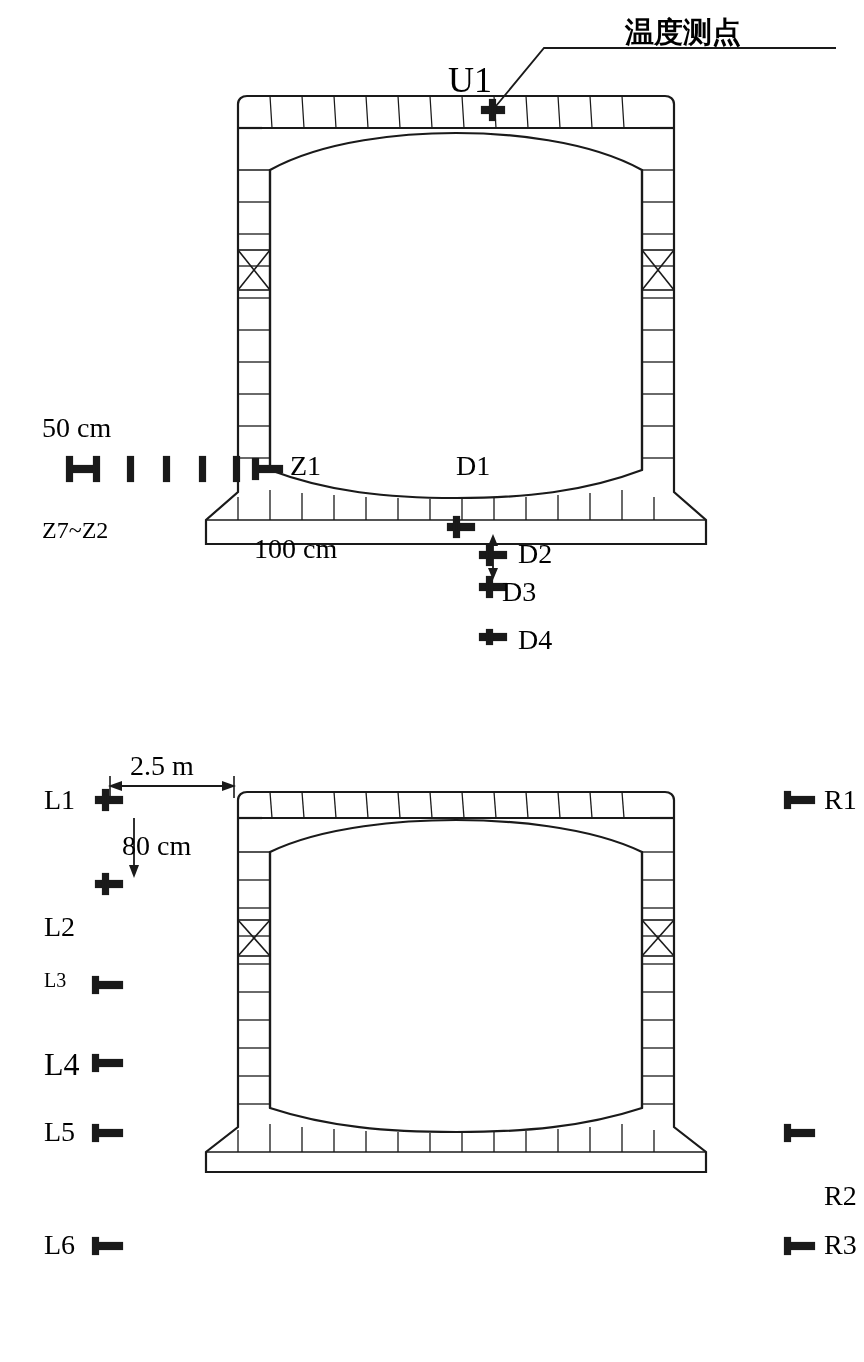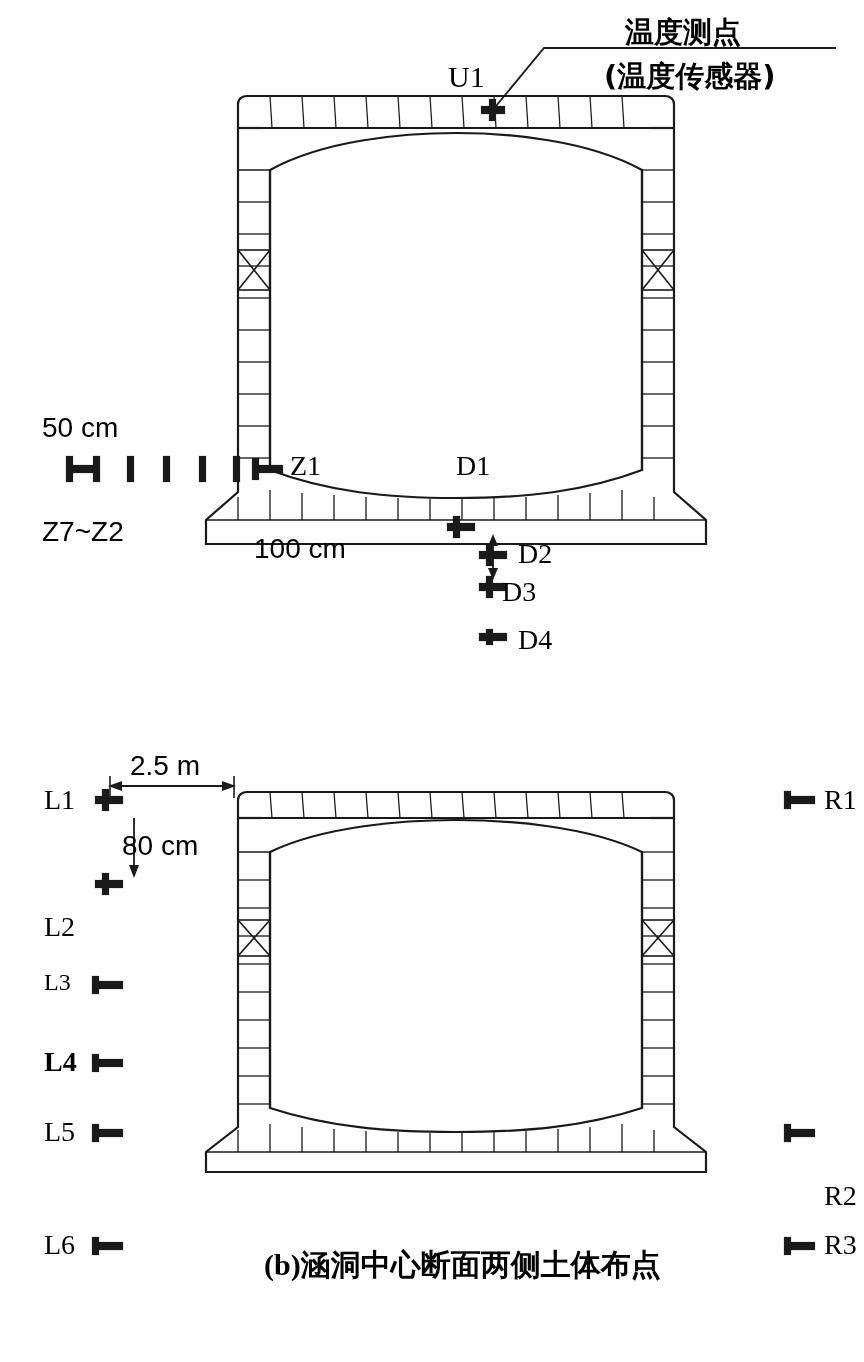--- a/index.html
+++ b/index.html
@@ -5,21 +5,21 @@
   html,body{margin:0;padding:0;}
   body{
     width:864px;height:1362px;position:relative;background:#ffffff;
     font-family:"Liberation Serif", serif;color:#000;
   }
   .stage{position:absolute;left:0;top:0;width:864px;height:1362px;overflow:hidden;margin-left:24px;}
   svg{position:absolute;left:0;top:0;}
   .lbl{position:absolute;white-space:nowrap;line-height:1;}
   .cn{font-family:"DejaVu Sans", sans-serif;font-weight:bold;}
   .cap{font-family:"Liberation Serif", serif;font-weight:bold;}
-  .num{font-family:Liberation Sans, sans-serif;}
+  .num{font-family:Liberation Serif, serif;}
   .pt{font-family:"Liberation Serif", serif;}
 </style>
 </head>
 <body>
 
 <div class="stage">
 
   <svg width="864" height="1362" viewBox="0 0 864 1362">
     <g stroke="#1a1a1a" fill="none" stroke-width="2.2" stroke-linejoin="miter">
 
@@ -305,44 +305,42 @@
         <g>
             <rect x="764" y="1243" width="26" height="6"></rect>
             <rect x="761" y="1238" width="5" height="16"></rect>
           </g>
       </g>
 
     </g>
   </svg>
 
   <div class="lbl cn" style="left:601px;top:18px;font-size:29px;">温度测点</div>
-  <div class="lbl cn" style="left:580px;top:62px;font-size:29px;">(温度传感器)</div>
-
-  <div class="lbl pt" style="left:424px;top:62px;font-size:30px;">U1</div>
+
+  <div class="lbl pt" style="left:424px;top:62px;font-size:36px;">U1</div>
 
   <div class="lbl num" style="left:18px;top:414px;font-size:28px;">50 cm</div>
-  <div class="lbl num" style="left:18px;top:518px;font-size:28px;">Z7~Z2</div>
+  <div class="lbl num" style="left:18px;top:518px;font-size:24px;">Z7~Z2</div>
   <div class="lbl pt" style="left:266px;top:452px;font-size:28px;">Z1</div>
 
   <div class="lbl pt" style="left:432px;top:452px;font-size:28px;">D1</div>
   <div class="lbl num" style="left:230px;top:535px;font-size:28px;">100 cm</div>
   <div class="lbl pt" style="left:494px;top:540px;font-size:28px;">D2</div>
   <div class="lbl pt" style="left:478px;top:578px;font-size:28px;">D3</div>
   <div class="lbl pt" style="left:494px;top:626px;font-size:28px;">D4</div>
 
 
   <div class="lbl num" style="left:106px;top:752px;font-size:28px;">2.5 m</div>
   <div class="lbl num" style="left:98px;top:832px;font-size:28px;">80 cm</div>
 
   <div class="lbl pt" style="left:20px;top:786px;font-size:28px;">L1</div>
   <div class="lbl pt" style="left:20px;top:913px;font-size:28px;">L2</div>
-  <div class="lbl pt" style="left:20px;top:970px;font-size:24px;">L3</div>
-  <div class="lbl pt" style="left:20px;top:1048px;font-size:28px;font-weight:bold;">L4</div>
+  <div class="lbl pt" style="left:20px;top:970px;font-size:20px;">L3</div>
+  <div class="lbl pt" style="left:20px;top:1048px;font-size:32px;">L4</div>
   <div class="lbl pt" style="left:20px;top:1118px;font-size:28px;">L5</div>
   <div class="lbl pt" style="left:20px;top:1231px;font-size:28px;">L6</div>
 
   <div class="lbl pt" style="left:800px;top:786px;font-size:28px;">R1</div>
   <div class="lbl pt" style="left:800px;top:1182px;font-size:28px;">R2</div>
   <div class="lbl pt" style="left:800px;top:1231px;font-size:28px;">R3</div>
 
-  <div class="lbl cap" style="left:240px;top:1250px;font-size:30px;">(b)涵洞中心断面两侧土体布点</div>
 
 </div>
 
 </body></html>

